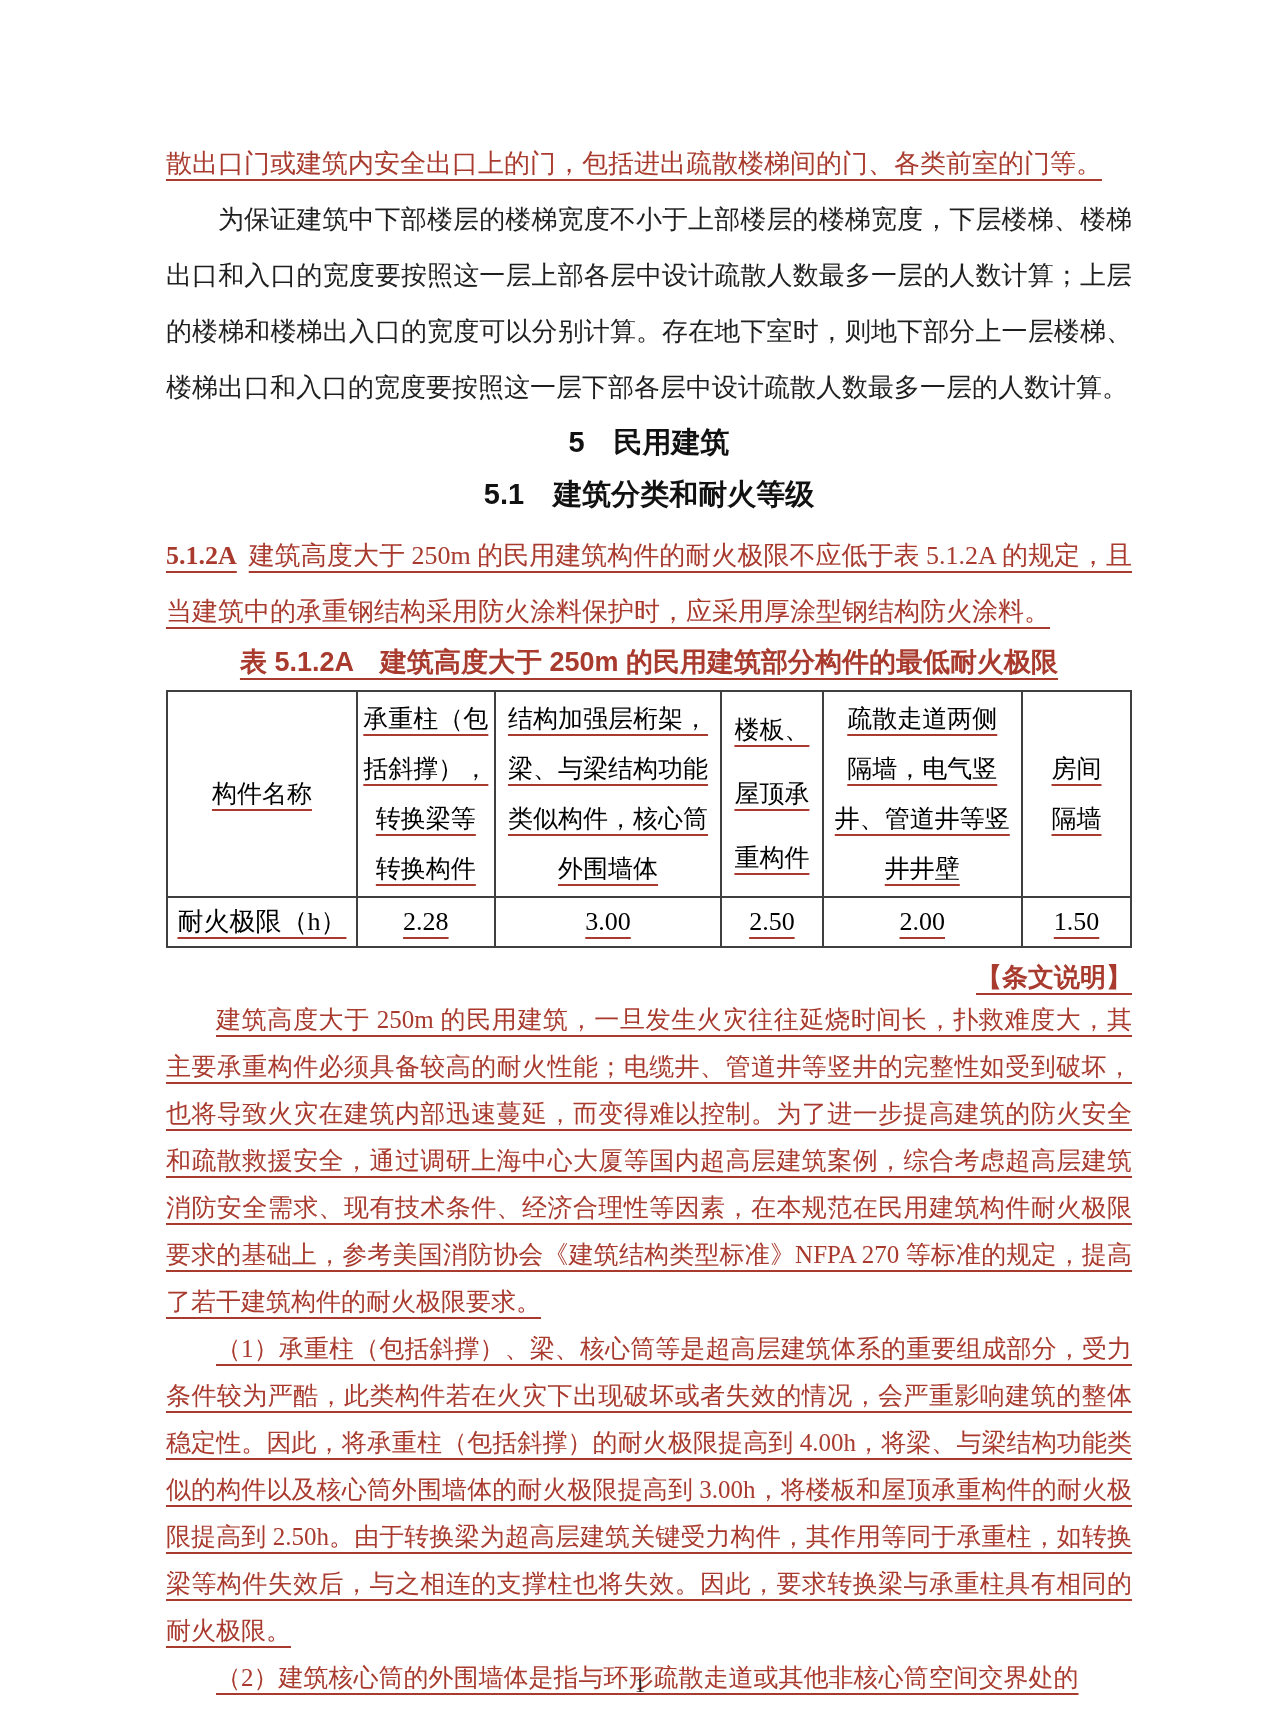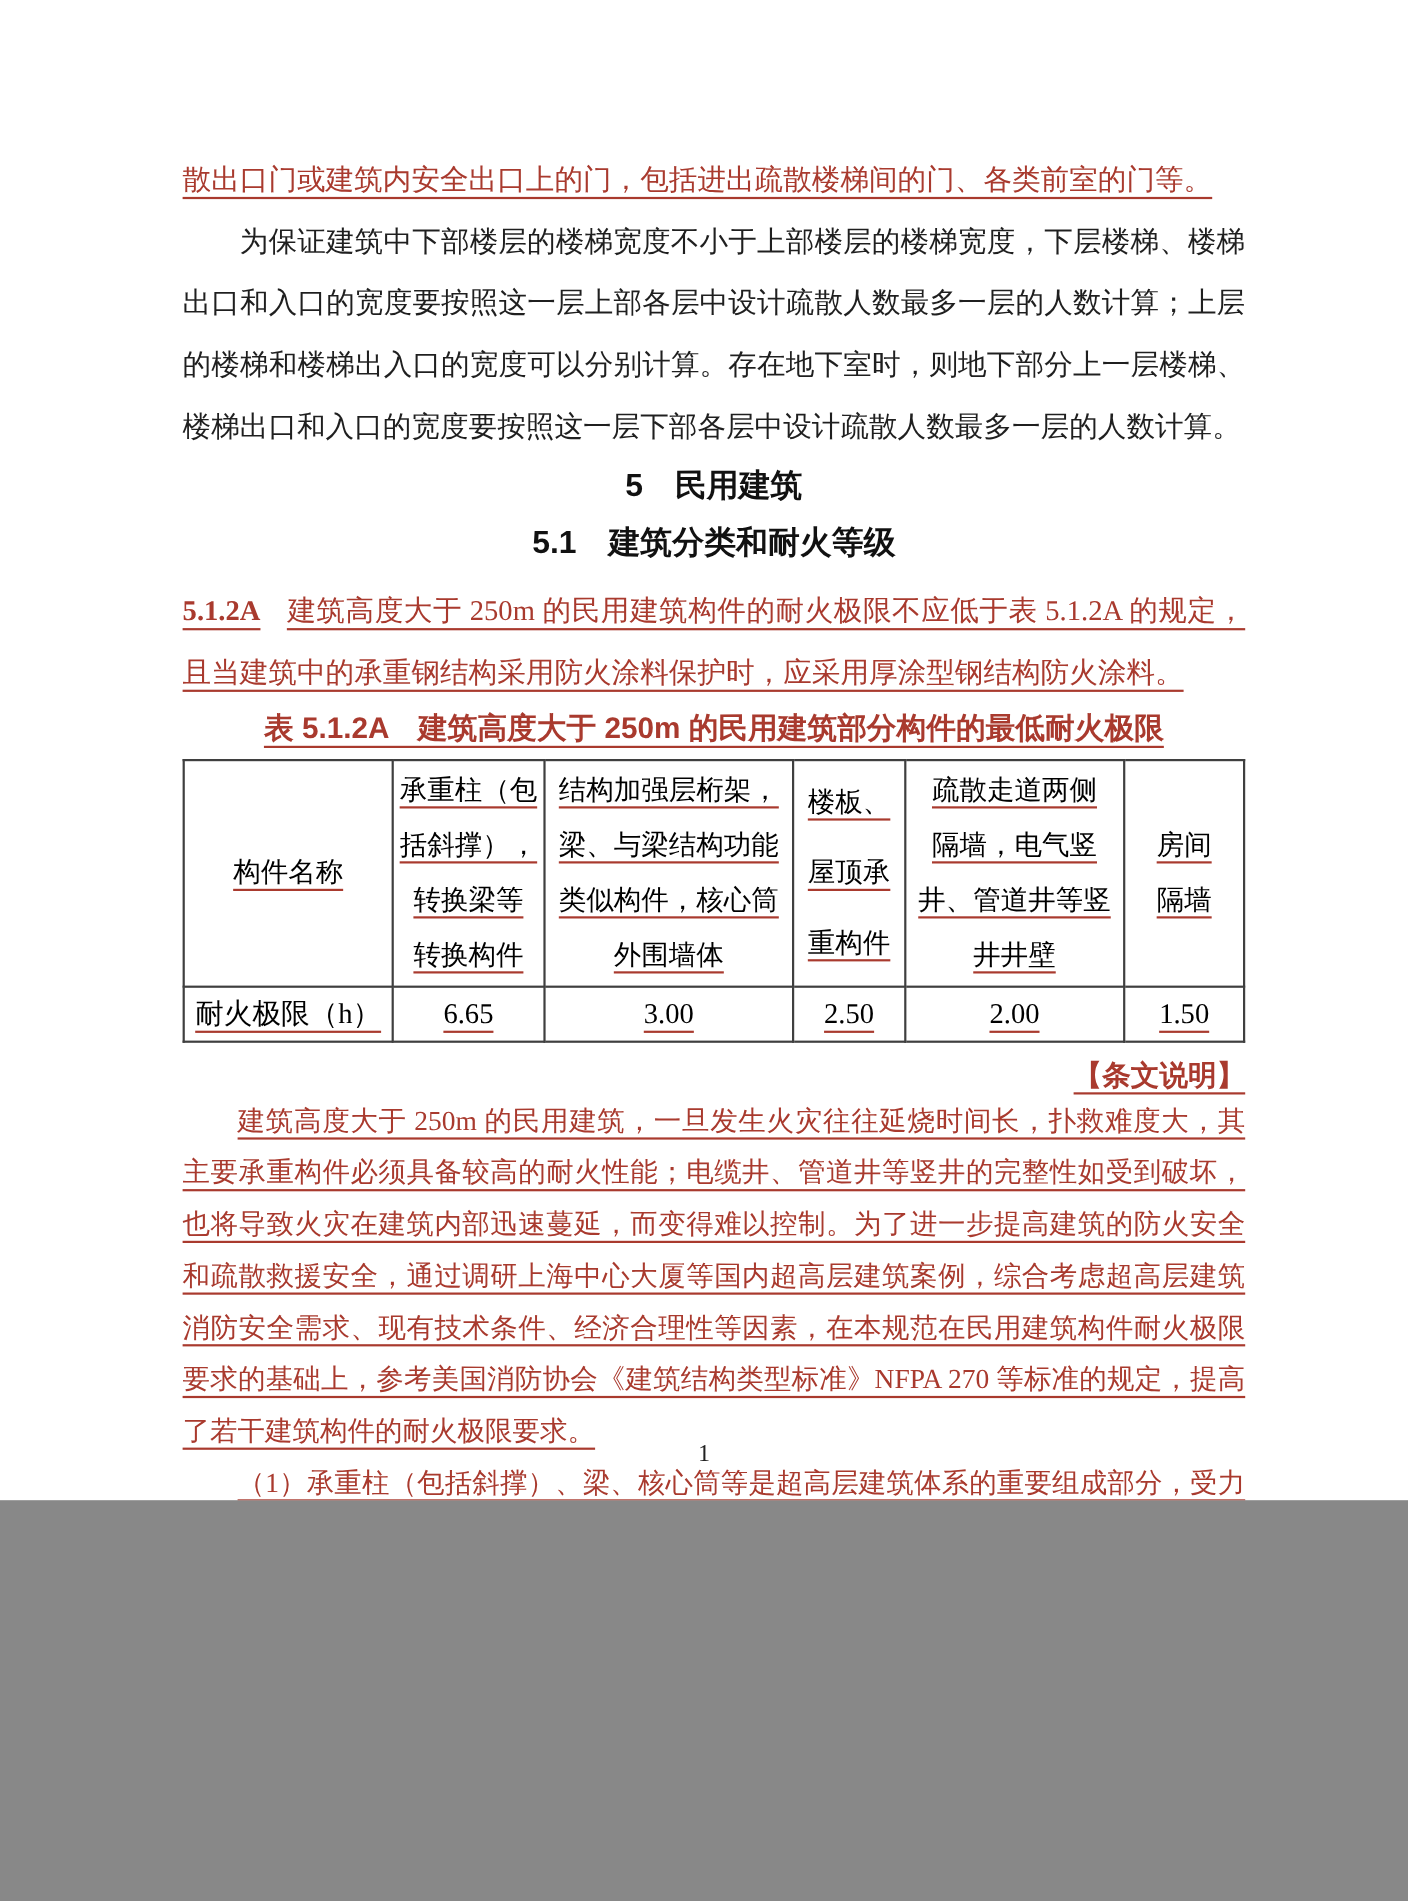--- a/index.html
+++ b/index.html
@@ -1,18 +1,18 @@
 <!DOCTYPE html>
 <html lang="zh"><head>
 <meta charset="utf-8">
 <style>
   html,body{margin:0;padding:0;background:#888;}
   .page{
     position:relative;
-    width:1280px;height:1364px;
+    width:1280px;height:1728px;
     margin:0 auto;
     background:#ffffff;
     overflow:hidden;
     font-family:"Liberation Serif","DejaVu Serif",serif;
     color:#1f1f1f;
   }
   .content{width:966px;margin-left:166px;}
 
   
   .red{color:#a93a2e;}
@@ -43,21 +43,21 @@
     color:#111;
   }
   .h-chapter{margin-top:6px;}
   .h-section{margin-top:12px;}
 
   .clause{
     margin-top:14px;
     font-size:26px;line-height:56px;
     text-align:justify;
   }
-  .clause-num{font-weight:700;margin-right:24px;}
+  .clause-num{font-weight:700;margin-right:12px;}
 
   .table-title{
     margin:4px 0 10px;
     font-family:"Liberation Sans","DejaVu Sans",sans-serif;
     font-weight:700;
     font-size:27px;line-height:36px;
     text-align:center;
   }
 
   table.fire{
@@ -147,21 +147,21 @@
 重构件</span></td>
           <td class="hdr"><span>疏散走道两侧
 隔墙，电气竖
 井、管道井等竖
 井井壁</span></td>
           <td class="hdr"><span>房间
 隔墙</span></td>
         </tr>
         <tr>
           <td class="val"><span>耐火极限（h）</span></td>
-          <td class="val"><span>6.65</span></td>
+          <td class="val"><span>2.28</span></td>
           <td class="val"><span>3.00</span></td>
           <td class="val"><span>2.50</span></td>
           <td class="val"><span>2.00</span></td>
           <td class="val"><span>1.50</span></td>
         </tr>
       </tbody>
     </table>
 
     <p class="note-label red u">【条文说明】</p>
 

